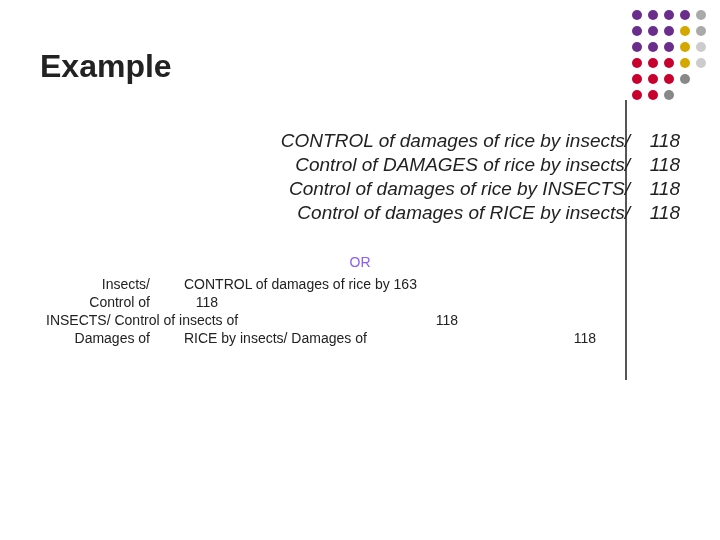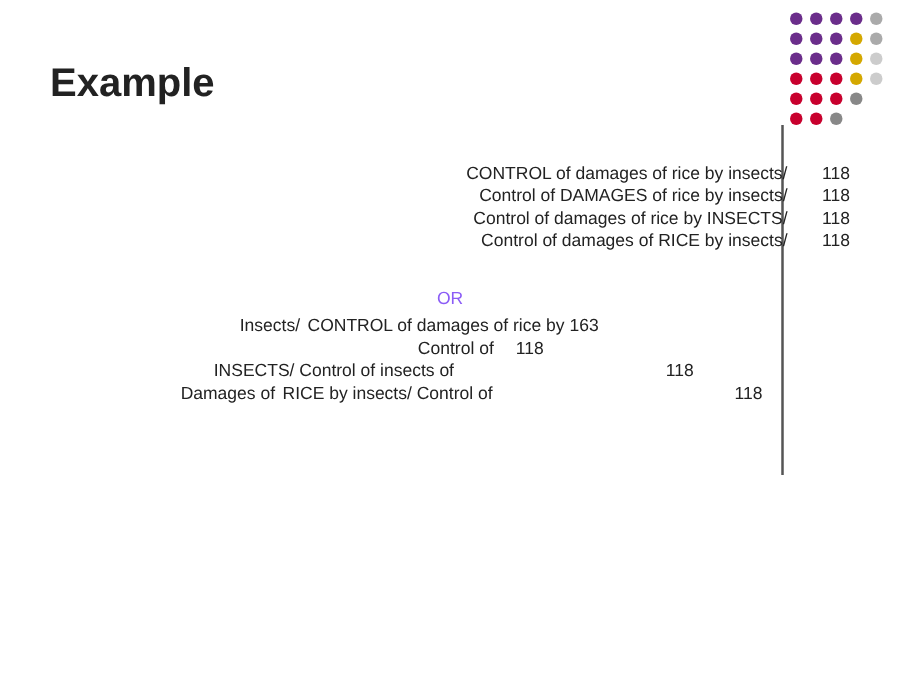--- a/index.html
+++ b/index.html
@@ -67,22 +67,23 @@
     .section-top {
       text-align: right;
       margin-bottom: 4px;
     }
 
     .section-top .row {
       display: flex;
       justify-content: flex-end;
       align-items: flex-end;
       margin-bottom: 2px;
-      font-size: 14px;
+      font-size: 19px;
       color: #222;
+      font-style: italic;
     }
 
     .section-top .row .text {
       text-align: right;
     }
 
     .section-top .row .num {
       min-width: 50px;
       text-align: right;
       padding-left: 10px;
@@ -100,24 +101,24 @@
     }
 
     .or-rows {
       display: flex;
       flex-direction: column;
       gap: 2px;
     }
 
     .or-row {
       display: flex;
-      justify-content: center;
       align-items: baseline;
       font-size: 14px;
       color: #222;
+      gap: 28px;
     }
 
     .or-row .left-col {
       text-align: right;
       min-width: 110px;
     }
 
     .or-row .right-col {
       text-align: left;
       padding-left: 6px;
@@ -203,20 +204,20 @@
           <div class="or-row">
             <span class="left-col">Control of</span>
             <span class="num-col">118</span>
           </div>
           <div class="or-row">
             <span class="right-col">INSECTS/ Control of insects of</span>
             <span class="num-col">118</span>
           </div>
           <div class="or-row">
             <span class="left-col">Damages of</span>
-            <span class="right-col">RICE by insects/ Control of</span>
+            <span class="right-col">RICE by insects/ Damages of</span>
             <span class="num-col">118</span>
           </div>
         </div>
     </div>
 
   </div>
 </div>
 
 </body></html>

